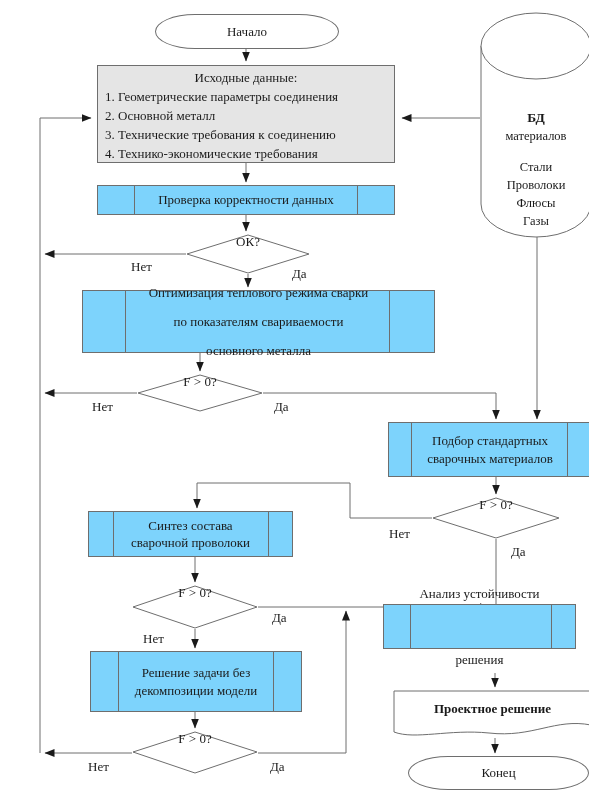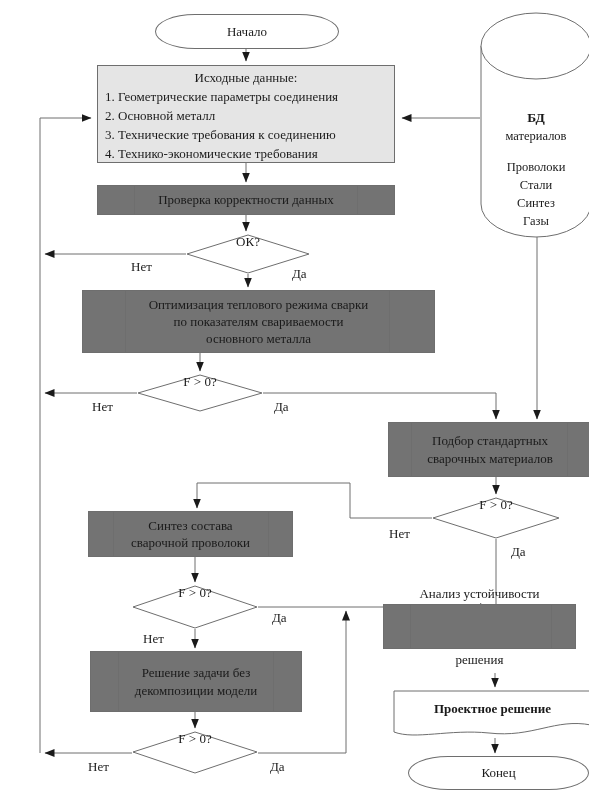--- a/index.html
+++ b/index.html
@@ -2,21 +2,21 @@
 <html><head>
 <meta charset="utf-8">
 <style>
   html,body{margin:0;padding:0;background:#fff;}
   .stage{
     position:relative;width:589px;height:792px;background:#ffffff;
     font-family:"Liberation Serif","DejaVu Serif",serif;color:#1a1a1a;overflow:hidden;
   }
   .node{position:absolute;box-sizing:border-box;}
   .proc{
-    border:1px solid #6e6e6e;background:#737373;
+    border:1px solid #6e6e6e;background:#7dd3fc;
     display:flex;flex-direction:column;justify-content:center;align-items:center;
     text-align:center;font-size:13px;line-height:1.32;
   }
   .bar{position:absolute;top:0;bottom:0;width:0;border-left:1px solid #6e6e6e;}
   .terminator{
     border:1px solid #6e6e6e;border-radius:40px / 50%;background:#fff;
     display:flex;align-items:center;justify-content:center;font-size:13px;
   }
   .dwrap{display:flex;align-items:flex-start;justify-content:center;font-size:13px;}
   .dwrap svg{position:absolute;inset:0;}
@@ -81,43 +81,43 @@
 
   <div class="node" style="left:480px;top:11px;width:112px;height:227px;">
     <svg width="112" height="227" style="position:absolute;inset:0;">
       <path class="shape-stroke" d="M1,35 V193 A55,33 0 0 0 111,193 V35"></path>
       <ellipse class="shape-stroke" cx="56" cy="35" rx="55" ry="33"></ellipse>
     </svg>
     <div class="cyl-text">
       <div class="bd">БД</div>
       <div>материалов</div>
       <div class="gap"></div>
+      <div>Стали</div>
       <div>Проволоки</div>
-      <div>Стали</div>
-      <div>Синтез</div>
+      <div>Флюсы</div>
       <div>Газы</div>
     </div>
   </div>
 
   <div class="node proc" style="left:97px;top:185px;width:298px;height:30px;">
     <i class="bar" style="left:36px;"></i>
     <i class="bar" style="right:36px;"></i>
     <div>Проверка корректности данных</div>
   </div>
 
   <div class="node dwrap" style="left:186px;top:234px;width:124px;height:40px;">
     <svg width="124" height="40">
       <polygon class="shape-stroke" points="62,1 123,20 62,39 1,20"></polygon>
     </svg>
     <span>ОК?</span>
   </div>
   <span class="elabel" style="left:131px;top:259px;">Нет</span>
   <span class="elabel" style="left:292px;top:266px;">Да</span>
 
-  <div class="node proc" style="left:82px;top:290px;width:353px;height:63px;">
+  <div class="node proc" style="left:82px;top:290px;width:353px;height:63px;gap:12px;">
     <i class="bar" style="left:42px;"></i>
     <i class="bar" style="right:44px;"></i>
     <div>Оптимизация теплового режима сварки</div>
     <div>по показателям свариваемости</div>
     <div>основного металла</div>
   </div>
 
   <div class="node dwrap" style="left:137px;top:374px;width:126px;height:38px;">
     <svg width="126" height="38">
       <polygon class="shape-stroke" points="63,1 125,19 63,37 1,19"></polygon>

